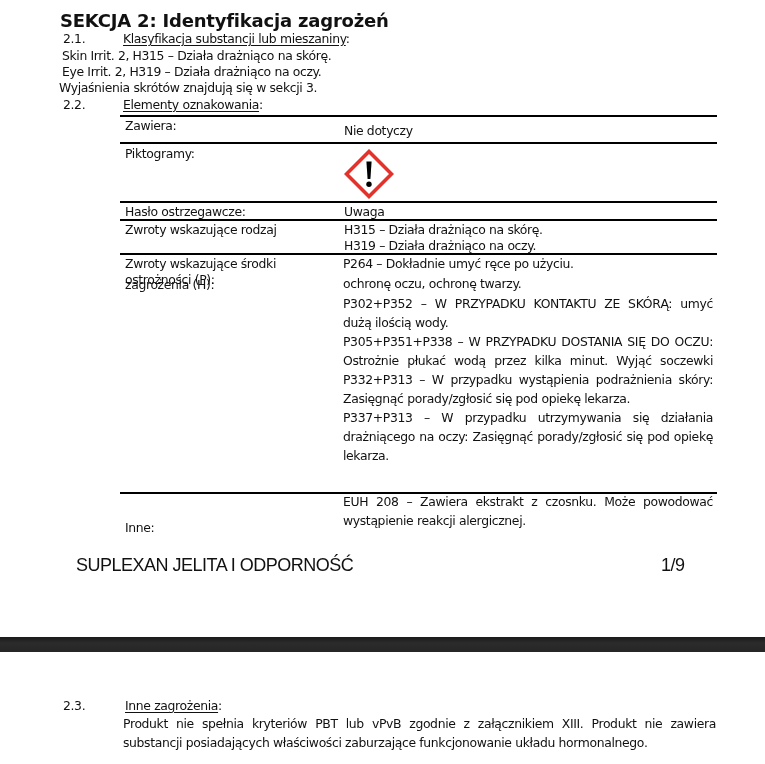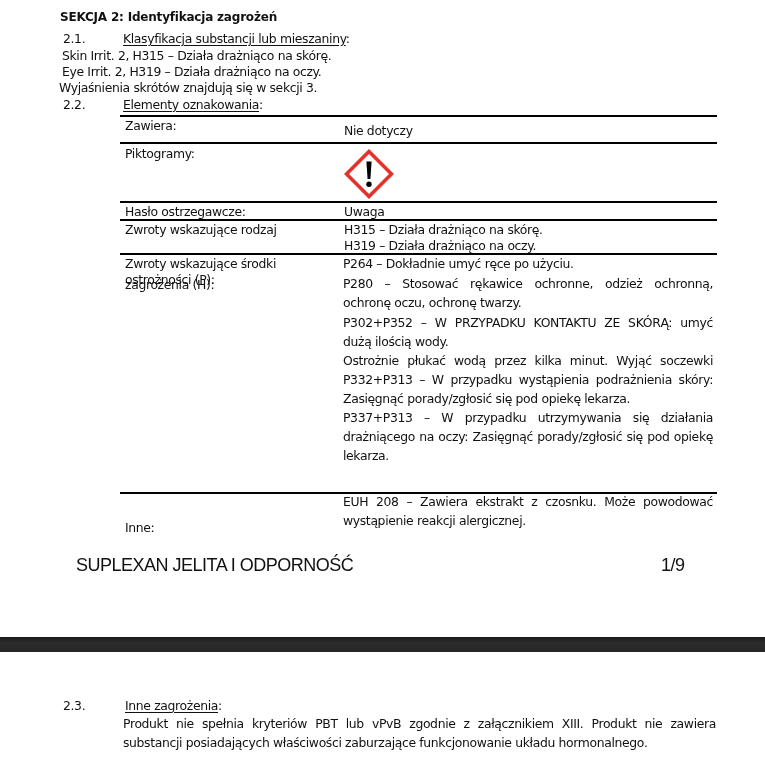--- a/index.html
+++ b/index.html
@@ -1,21 +1,21 @@
 <!DOCTYPE html>
 <html><head>
   <meta charset="utf-8">
   <style>
     * { box-sizing: border-box; margin: 0; padding: 0; }
     html, body { width: 765px; height: 764px; overflow: hidden; background: #ffffff; }
     body { position: relative; font-family: "DejaVu Sans", sans-serif; color: #111; font-size: 12.4px; letter-spacing: -0.35px; }
 
     .abs { position: absolute; white-space: nowrap; }
 
-    .section-title { left: 60px; top: 10px; font-weight: bold; font-size: 12px; letter-spacing: -0.2px; }
+    .section-title { left: 60px; top: 10px; font-weight: bold; font-size: 18px; letter-spacing: -0.2px; }
     .num { font-size: 12.4px; }
     .u { text-decoration: underline; text-underline-offset: 2px; }
     .hline { position: absolute; left: 120px; width: 597px; height: 1.6px; background: #000; }
 
     .cell-l { position: absolute; left: 125px; white-space: nowrap; }
     .cell-r { position: absolute; left: 343px; width: 370px; }
     .just-line { display: block; text-align: justify; text-align-last: justify; white-space: nowrap; }
     .plain-line { display: block; white-space: nowrap; }
 
     .ghs { position: absolute; left: 344px; top: 149px; width: 50px; height: 50px; }
@@ -70,24 +70,24 @@
   <div class="abs" style="left:344px; top:222px;">H315 – Działa drażniąco na skórę.</div>
   <div class="abs" style="left:344px; top:238px;">H319 – Działa drażniąco na oczy.</div>
 
   <div class="hline" style="top:253px;"></div>
 
   <div class="cell-l" style="top:256px;">Zwroty wskazujące środki</div>
   <div class="cell-l" style="top:272px;">ostrożności (P):</div>
 
   <div class="cell-r" style="top:256px;">
     <span class="plain-line" style="height:20px;">P264 – Dokładnie umyć ręce po użyciu.</span>
-    <span class="just-line" style="height:19px; width:370px;">P280 – Stosować rękawice ochronne, odzież ochronną,</span>
     <span class="plain-line" style="height:20px;">ochronę oczu, ochronę twarzy.</span>
     <span class="just-line" style="height:19px; width:370px;">P302+P352 – W PRZYPADKU KONTAKTU ZE SKÓRĄ: umyć</span>
     <span class="plain-line" style="height:19px;">dużą ilością wody.</span>
+    <span class="just-line" style="height:19px; width:370px;">P305+P351+P338 – W PRZYPADKU DOSTANIA SIĘ DO OCZU:</span>
     <span class="just-line" style="height:19px; width:370px;">Ostrożnie płukać wodą przez kilka minut. Wyjąć soczewki</span>
     <span class="just-line" style="height:19px; width:370px;">P332+P313 – W przypadku wystąpienia podrażnienia skóry:</span>
     <span class="plain-line" style="height:19px;">Zasięgnąć porady/zgłosić się pod opiekę lekarza.</span>
     <span class="just-line" style="height:19px; width:370px;">P337+P313 – W przypadku utrzymywania się działania</span>
     <span class="just-line" style="height:19px; width:370px;">drażniącego na oczy: Zasięgnąć porady/zgłosić się pod opiekę</span>
     <span class="plain-line" style="height:19px;">lekarza.</span>
   </div>
 
   <div class="hline" style="top:492px;"></div>
 

